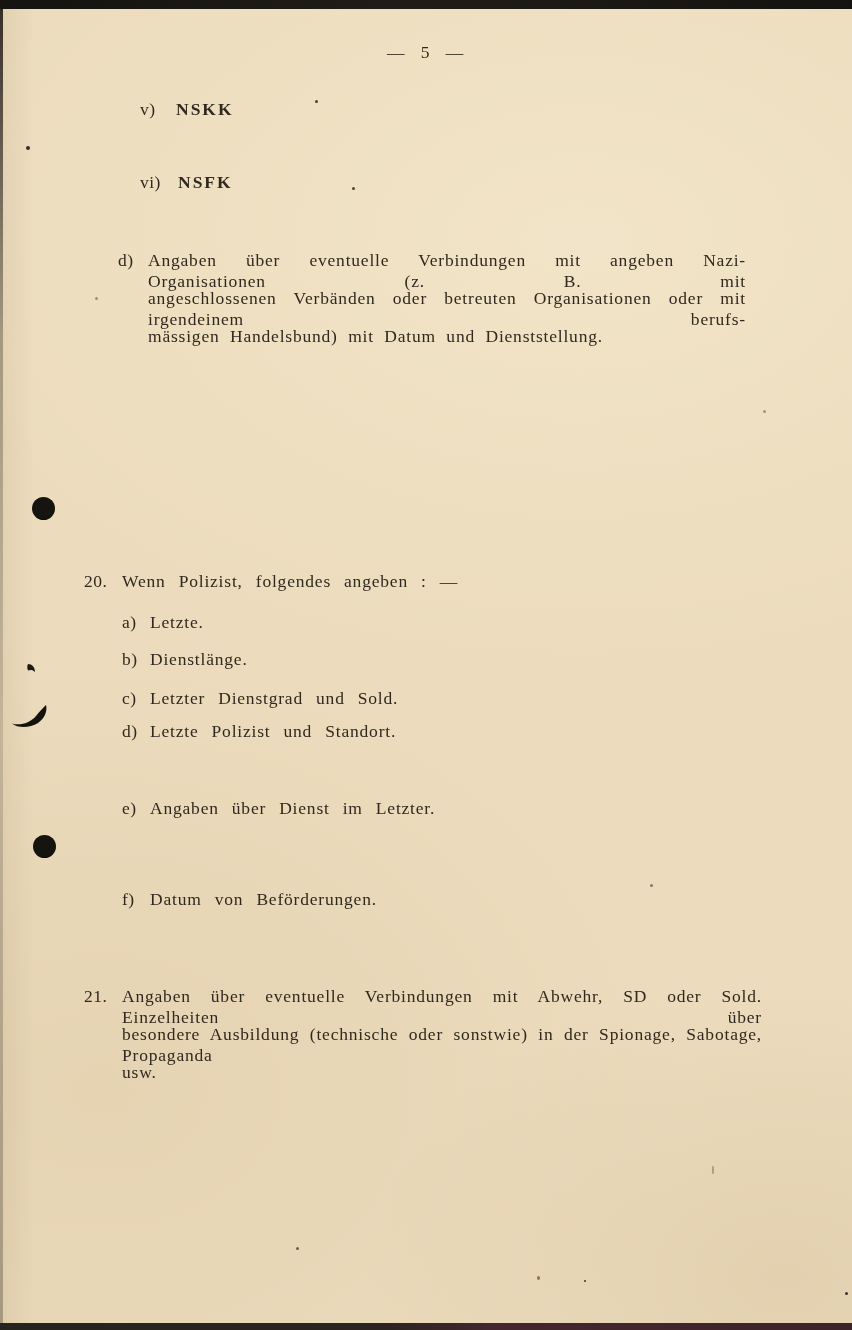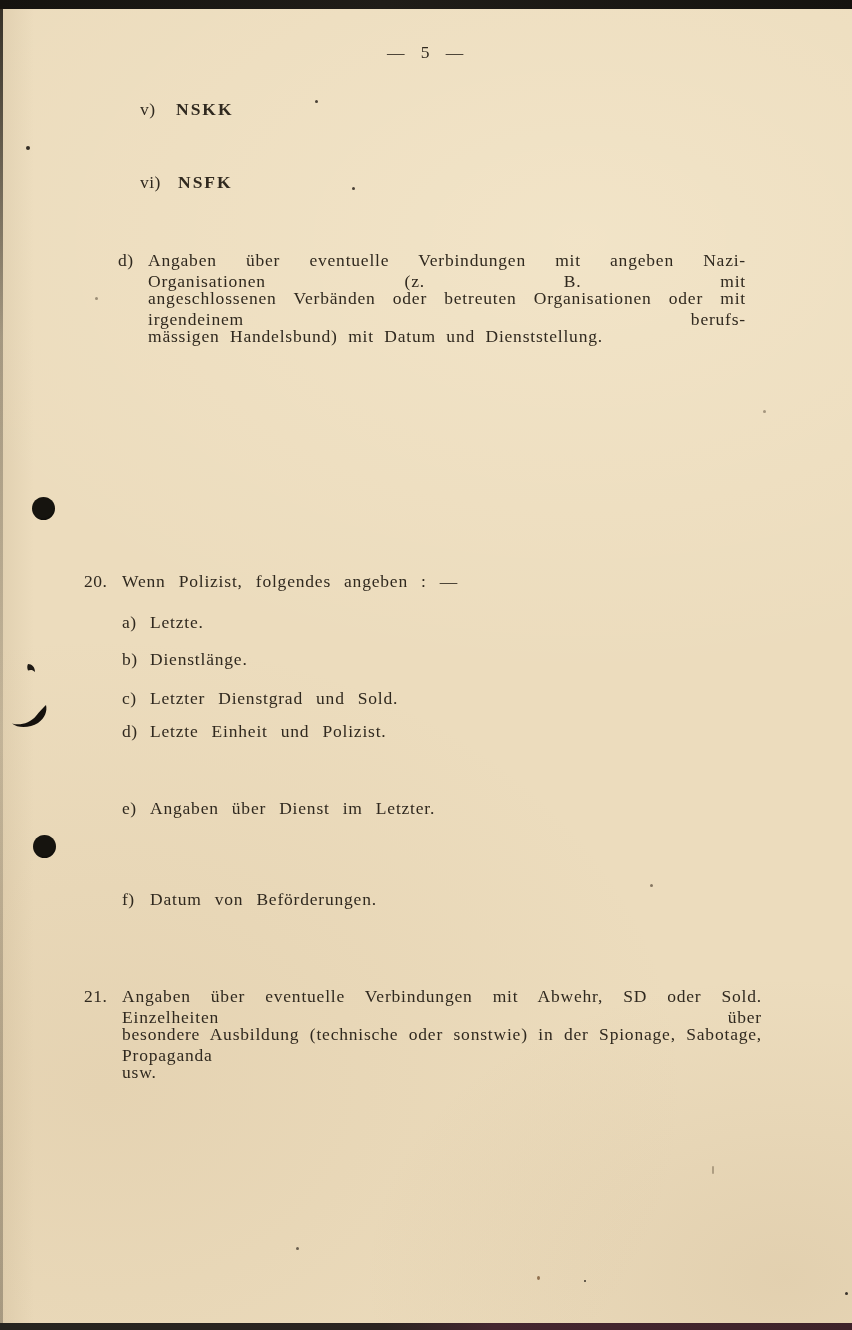--- a/index.html
+++ b/index.html
@@ -91,21 +91,21 @@
     <span class="marker" style="left:122px; top:612px">a)</span>
     <div class="line" style="left:150px; top:612px">Letzte.</div>
 
     <span class="marker" style="left:122px; top:649px">b)</span>
     <div class="line" style="left:150px; top:649px">Dienstlänge.</div>
 
     <span class="marker" style="left:122px; top:688px">c)</span>
     <div class="line" style="left:150px; top:688px">Letzter Dienstgrad und Sold.</div>
 
     <span class="marker" style="left:122px; top:721px">d)</span>
-    <div class="line" style="left:150px; top:721px">Letzte Einheit und Polizist.</div>
+    <div class="line" style="left:150px; top:721px">Letzte Polizist und Standort.</div>
 
     <span class="marker" style="left:122px; top:798px">e)</span>
     <div class="line" style="left:150px; top:798px">Angaben über Dienst im Letzter.</div>
 
     <span class="marker" style="left:122px; top:889px">f)</span>
     <div class="line" style="left:150px; top:889px">Datum von Beförderungen.</div>
   </div>
 
   <div>
     <span class="marker" style="left:84px; top:986px">21.</span>

